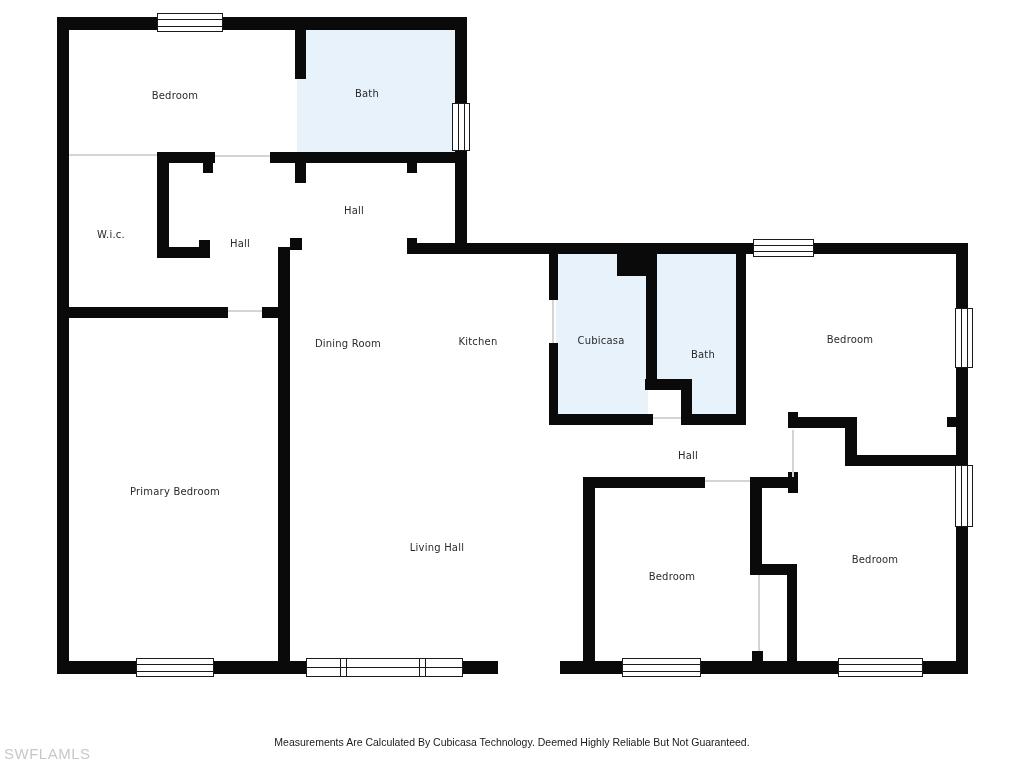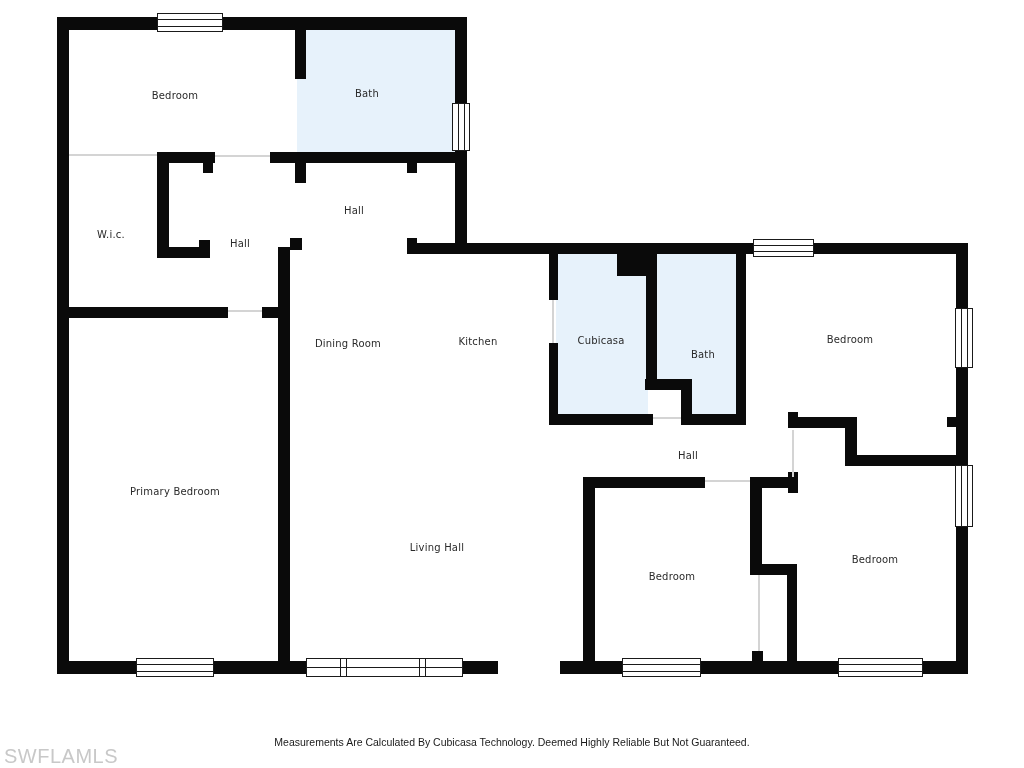--- a/index.html
+++ b/index.html
@@ -14,21 +14,21 @@
   .wall{position:absolute;background:var(--wall);}
   .opening{position:absolute;background:var(--open-line);}
   .win{position:absolute;background:#fff;border:1px solid var(--frame);box-sizing:border-box;}
   .win .bar-h{position:absolute;left:0;right:0;height:1px;background:var(--frame);}
   .win .bar-v{position:absolute;top:0;bottom:0;width:1px;background:var(--frame);}
   .label{position:absolute;transform:translate(-50%,-50%);color:var(--label);
          font-size:10px;letter-spacing:.2px;white-space:nowrap;}
   .disclaimer{position:absolute;left:0;right:0;top:736px;text-align:center;
               font-family:"Liberation Sans",sans-serif;font-size:10.5px;color:#1a1a1a;}
   .watermark{position:absolute;left:4px;top:745px;font-family:"Liberation Sans",sans-serif;
-             font-size:20px;color:var(--watermark);letter-spacing:.5px;}
+             font-size:15px;color:var(--watermark);letter-spacing:.5px;}
 </style>
 </head>
 <body>
 
 <div class="plan">
 
   <div class="fill" style="left:297px;top:26px;width:160px;height:128px;"></div>
   <div class="fill" style="left:556px;top:251px;width:92px;height:165px;"></div>
   <div class="fill" style="left:655px;top:251px;width:83px;height:165px;"></div>
   <div class="fill-white" style="left:653px;top:390px;width:28px;height:27px;"></div>

